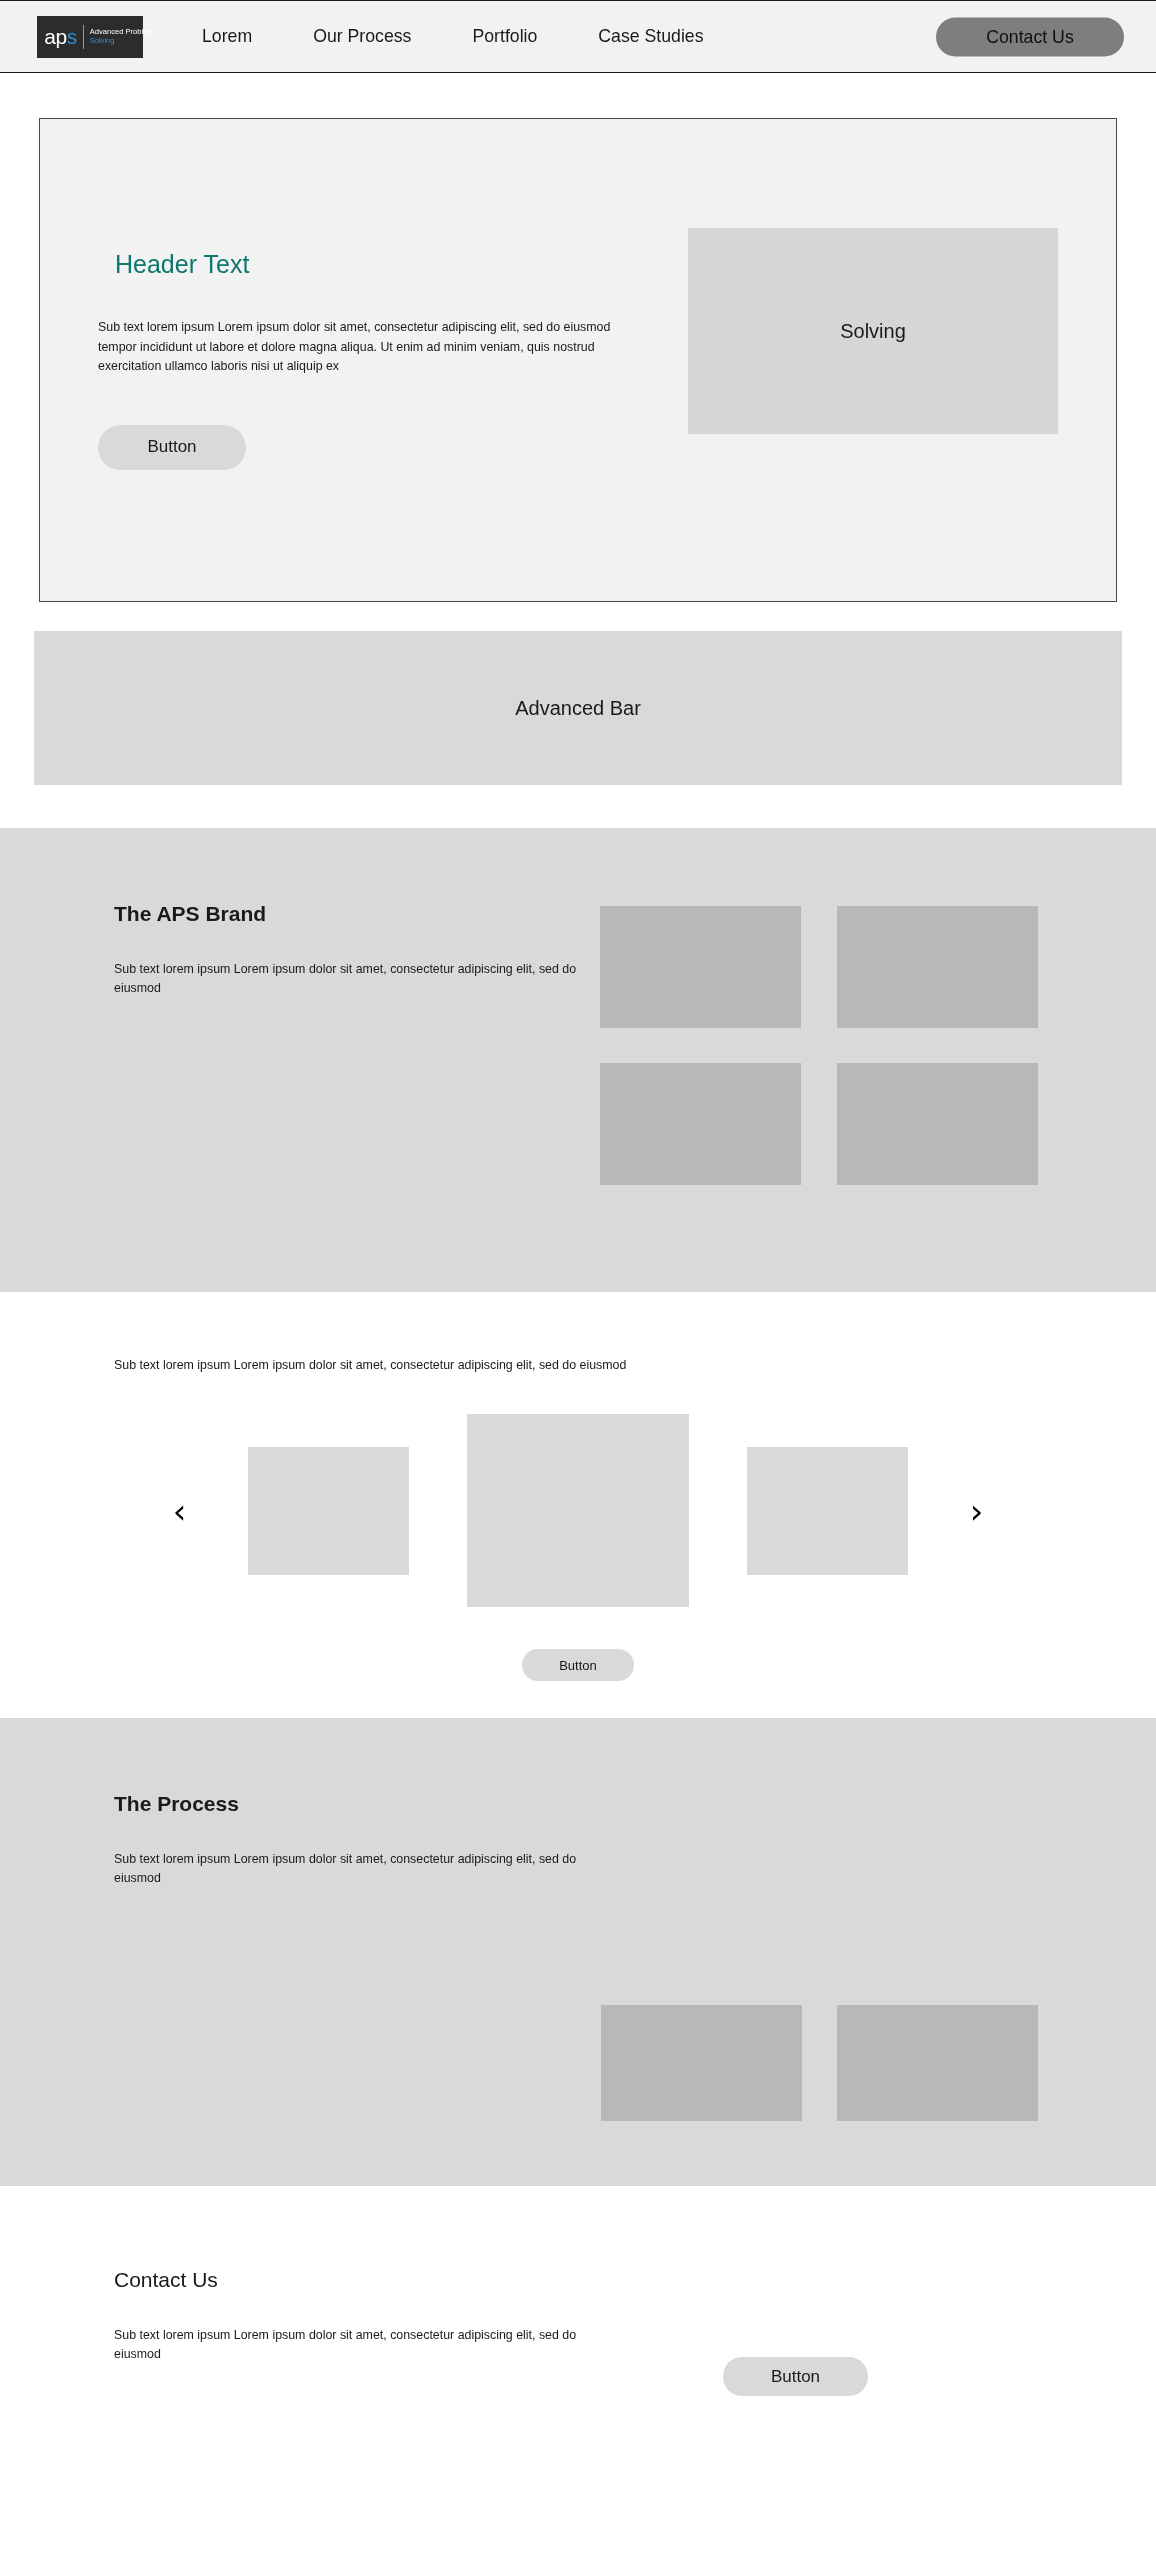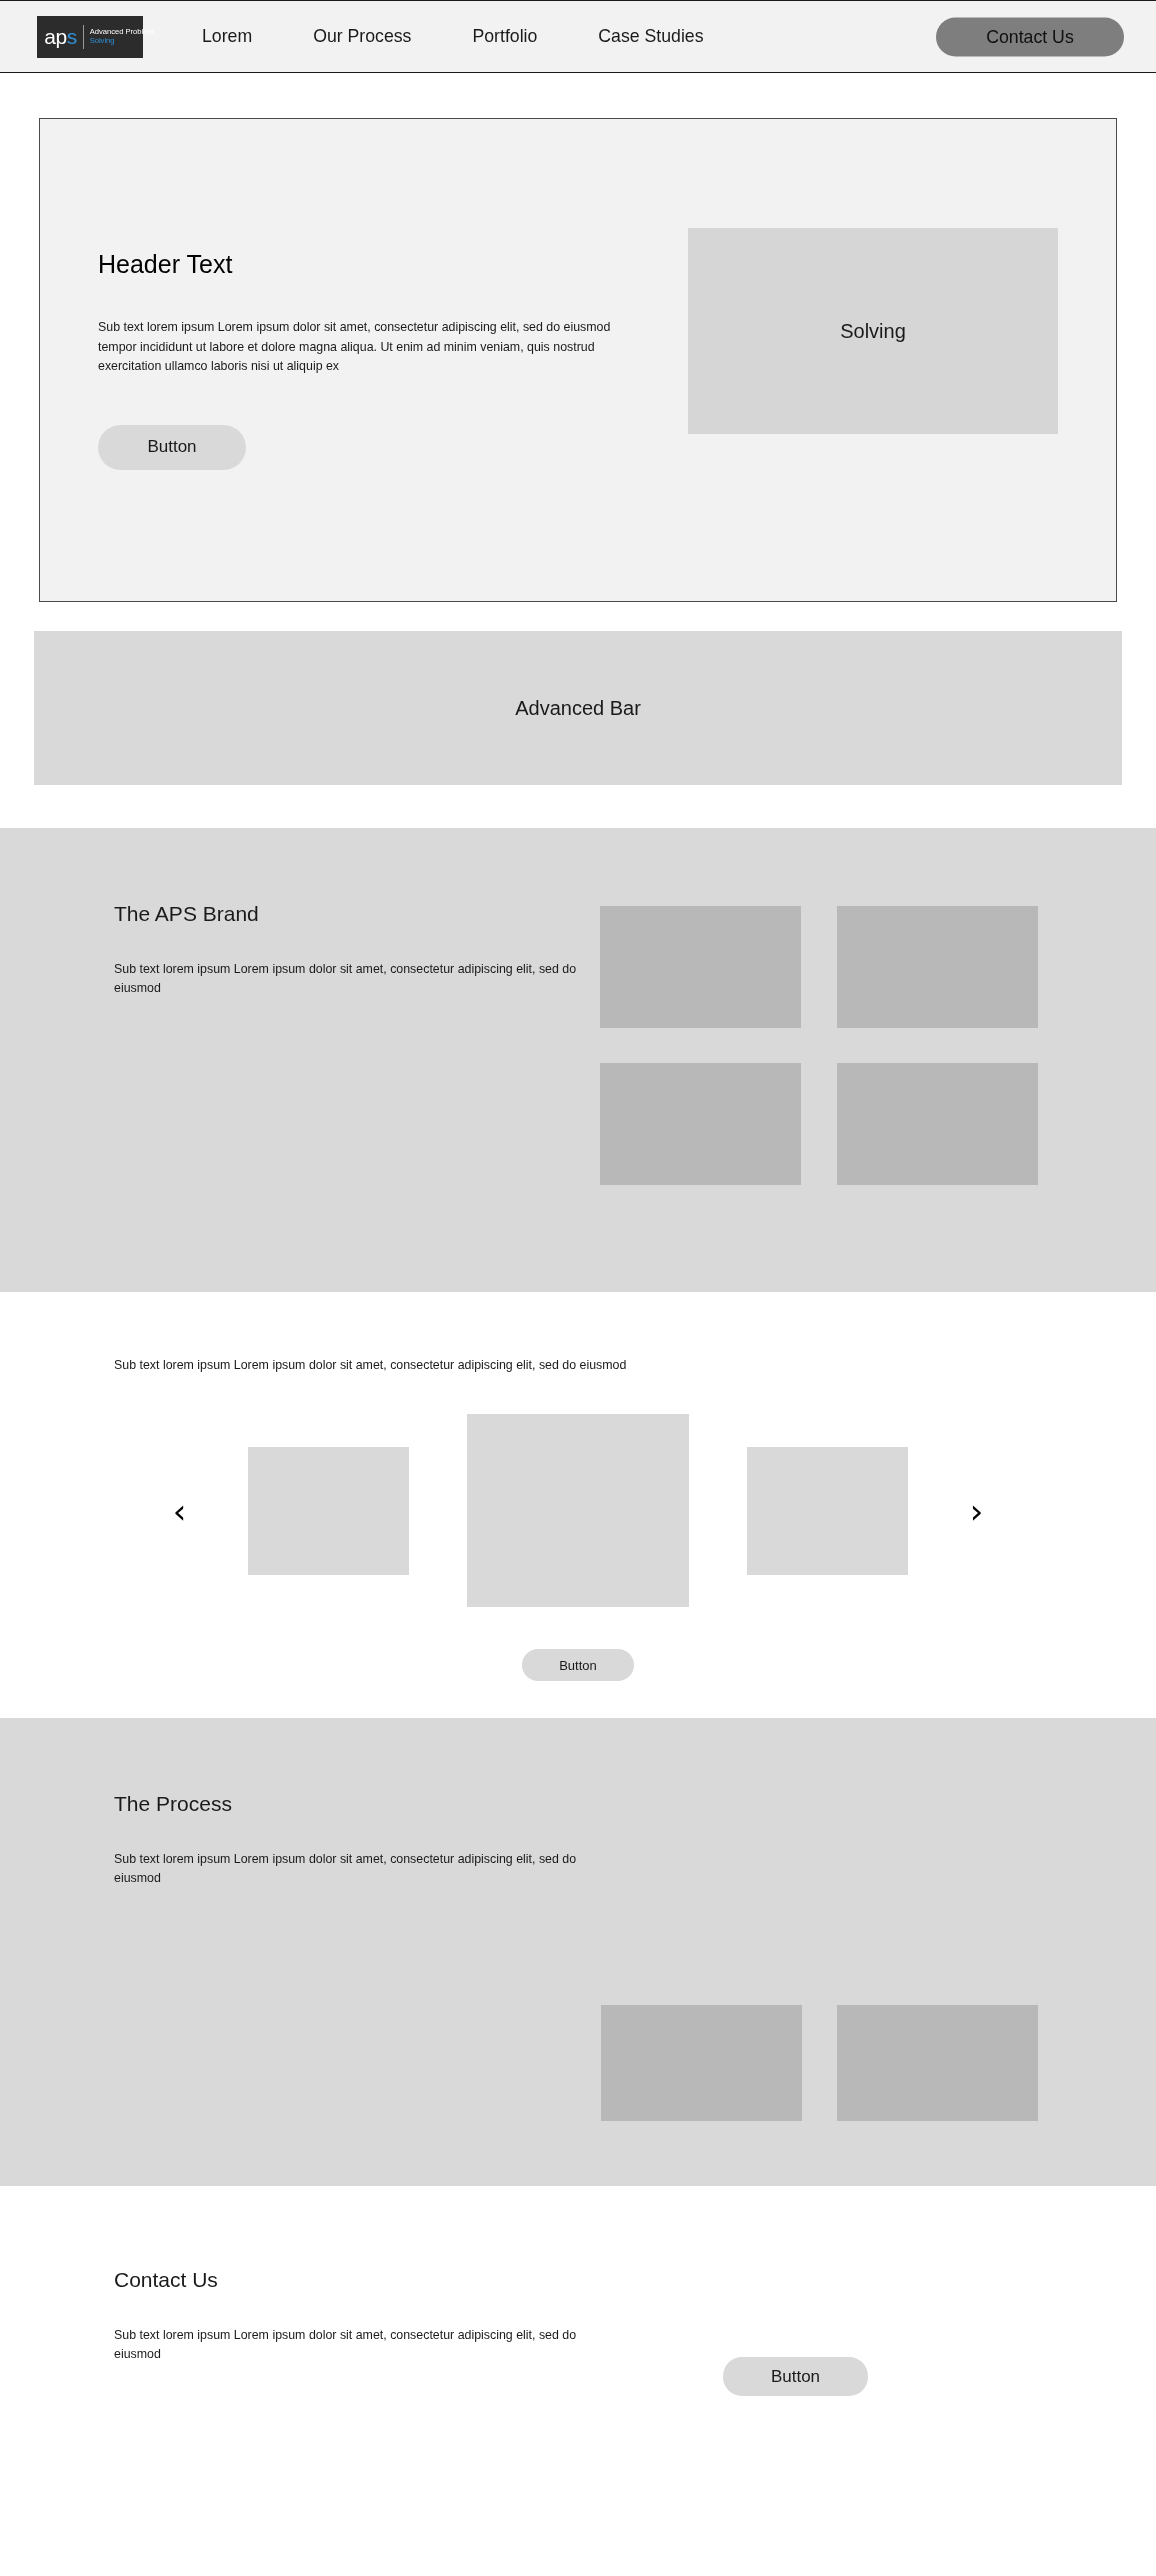--- a/index.html
+++ b/index.html
@@ -104,22 +104,23 @@
     align-items: center;
   }
   .hero-left {
     padding-left: 58px;
     width: 562px;
     flex-shrink: 0;
   }
   .hero-title {
     font-size: 25px;
     font-weight: 400;
-    color: #000000;
+    color: #0f766e;
     margin-bottom: 39px;
+    margin-left: 17px;
   }
   .hero-sub {
     font-size: 12.4px;
     line-height: 1.56;
     color: #1a1a1a;
     width: 514px;
     margin-bottom: 48px;
   }
   .pill-btn {
     background: #d9d9d9;
@@ -161,21 +162,21 @@
   
   .brand-section {
     margin-top: 43px;
     background: #d9d9d9;
     height: 464px;
     position: relative;
   }
   .brand-left { position: absolute; left: 114px; top: 74px; width: 466px; }
   .sec-title {
     font-size: 21px;
-    font-weight: 400;
+    font-weight: 700;
     color: #1a1a1a;
     margin-bottom: 34px;
   }
   .sec-sub {
     font-size: 12.4px;
     line-height: 1.52;
     color: #1a1a1a;
   }
   .brand-grid {
     position: absolute;

